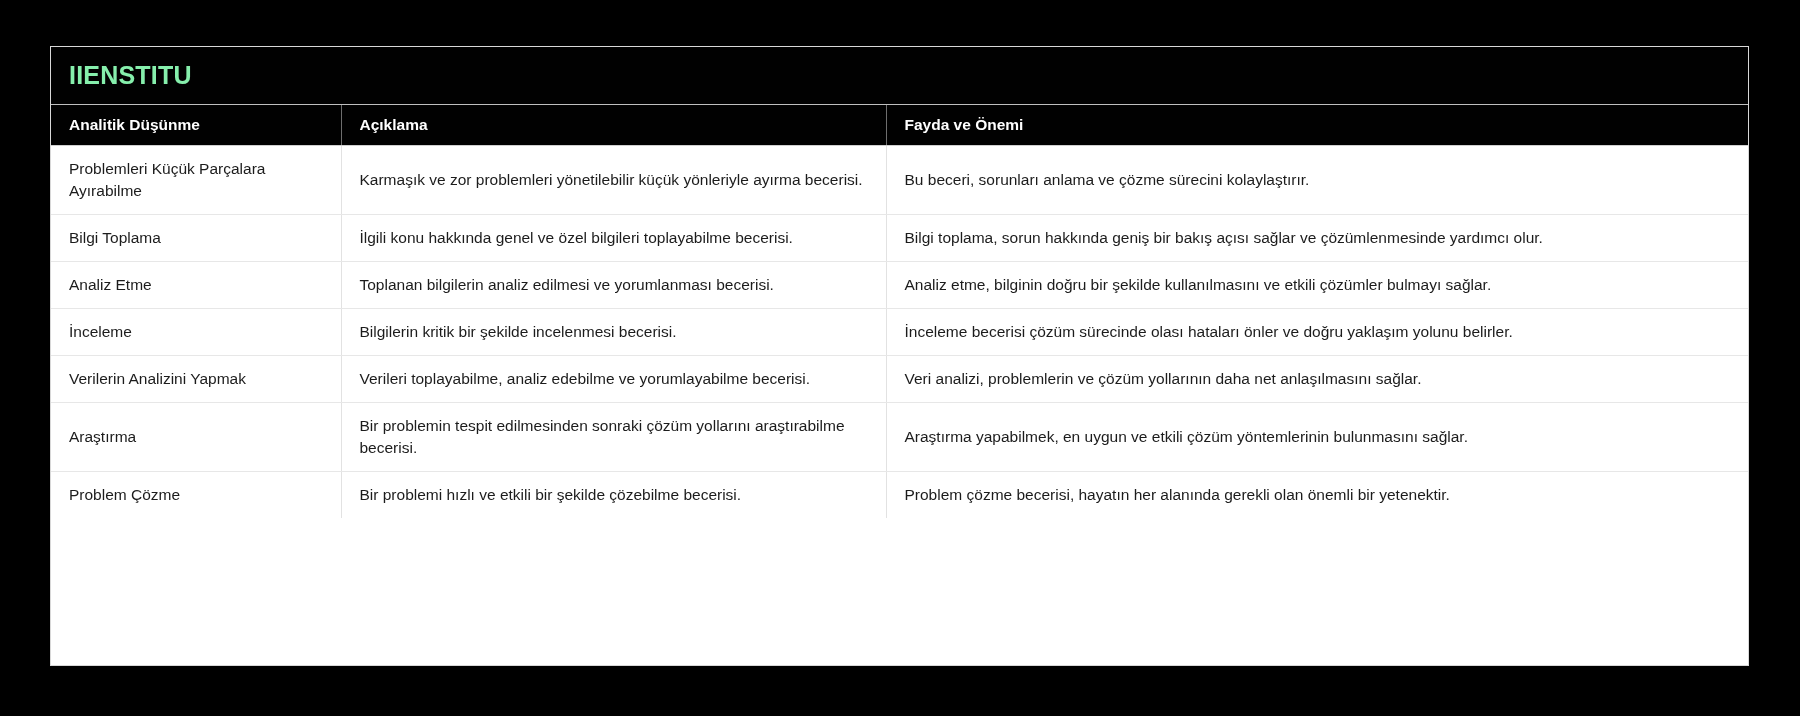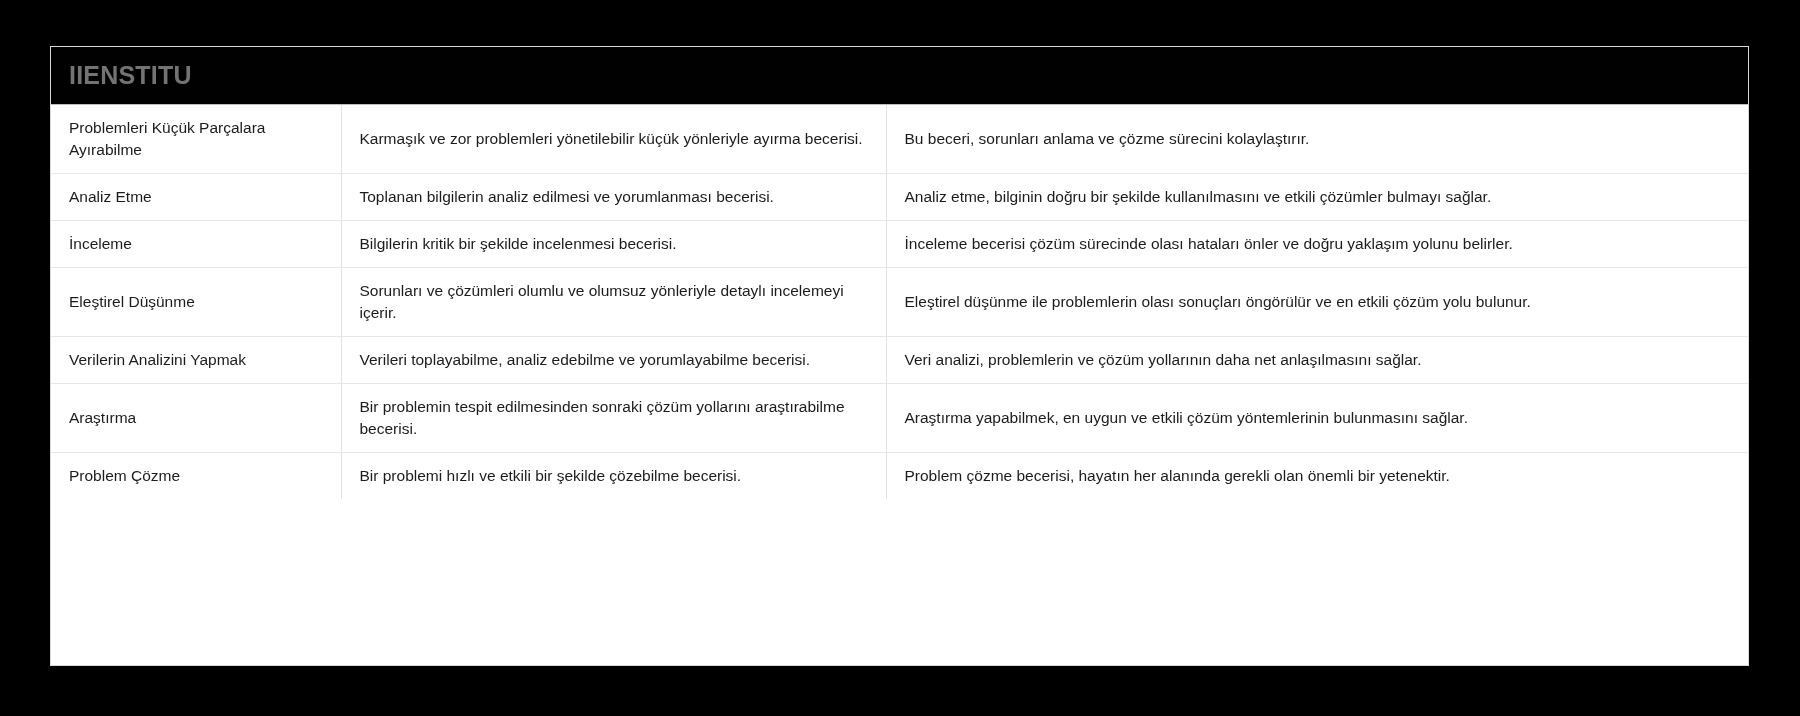--- a/index.html
+++ b/index.html
@@ -43,21 +43,21 @@
     background: #010101;
     border: 1px solid #bfbfbf;
     border-left: none;
     border-right: none;
     border-top: none;
     padding: 14px 0 14px 18px;
     height: 57px;
     vertical-align: middle;
   }
   .brand-title {
-    color: #737373;
+    color: #86efac;
     font-size: 25px;
     font-weight: bold;
     letter-spacing: 0.2px;
     line-height: 1;
     font-family: "Liberation Sans", sans-serif;
   }
 
   
   tr.head-row th {
     background: #010101;
@@ -109,40 +109,45 @@
         <col class="c-bene">
       </colgroup>
       <tbody>
 
         <tr class="brand-row">
           <td colspan="3">
             <span class="brand-title">IIENSTITU</span>
           </td>
         </tr>
 
+        <tr class="head-row">
+          <th>Analitik Düşünme</th>
+          <th>Açıklama</th>
+          <th>Fayda ve Önemi</th>
+        </tr>
 
         <tr class="data-row">
           <td>Problemleri Küçük Parçalara Ayırabilme</td>
           <td>Karmaşık ve zor problemleri yönetilebilir küçük yönleriyle ayırma becerisi.</td>
           <td>Bu beceri, sorunları anlama ve çözme sürecini kolaylaştırır.</td>
+        </tr>
+        <tr class="data-row">
+          <td>Bilgi Toplama</td>
+          <td>İlgili konu hakkında genel ve özel bilgileri toplayabilme becerisi.</td>
+          <td>Bilgi toplama, sorun hakkında geniş bir bakış açısı sağlar ve çözümlenmesinde yardımcı olur.</td>
         </tr>
         <tr class="data-row">
           <td>Analiz Etme</td>
           <td>Toplanan bilgilerin analiz edilmesi ve yorumlanması becerisi.</td>
           <td>Analiz etme, bilginin doğru bir şekilde kullanılmasını ve etkili çözümler bulmayı sağlar.</td>
         </tr>
         <tr class="data-row">
           <td>İnceleme</td>
           <td>Bilgilerin kritik bir şekilde incelenmesi becerisi.</td>
           <td>İnceleme becerisi çözüm sürecinde olası hataları önler ve doğru yaklaşım yolunu belirler.</td>
-        </tr>
-        <tr class="data-row">
-          <td>Eleştirel Düşünme</td>
-          <td>Sorunları ve çözümleri olumlu ve olumsuz yönleriyle detaylı incelemeyi içerir.</td>
-          <td>Eleştirel düşünme ile problemlerin olası sonuçları öngörülür ve en etkili çözüm yolu bulunur.</td>
         </tr>
         <tr class="data-row">
           <td>Verilerin Analizini Yapmak</td>
           <td>Verileri toplayabilme, analiz edebilme ve yorumlayabilme becerisi.</td>
           <td>Veri analizi, problemlerin ve çözüm yollarının daha net anlaşılmasını sağlar.</td>
         </tr>
         <tr class="data-row">
           <td>Araştırma</td>
           <td>Bir problemin tespit edilmesinden sonraki çözüm yollarını araştırabilme becerisi.</td>
           <td>Araştırma yapabilmek, en uygun ve etkili çözüm yöntemlerinin bulunmasını sağlar.</td>

